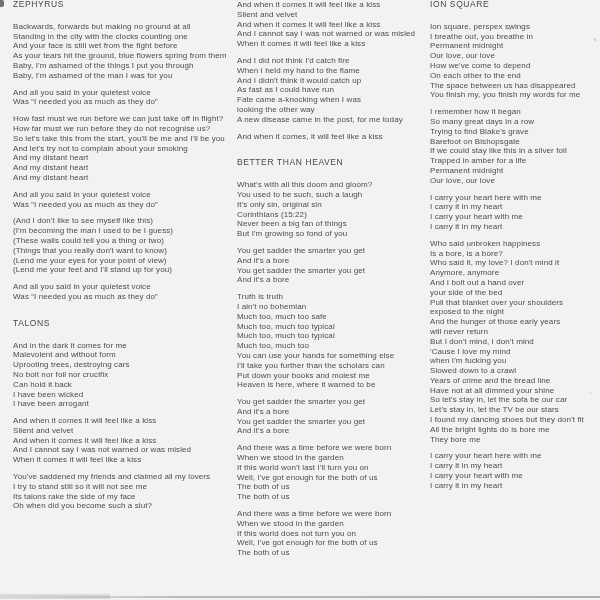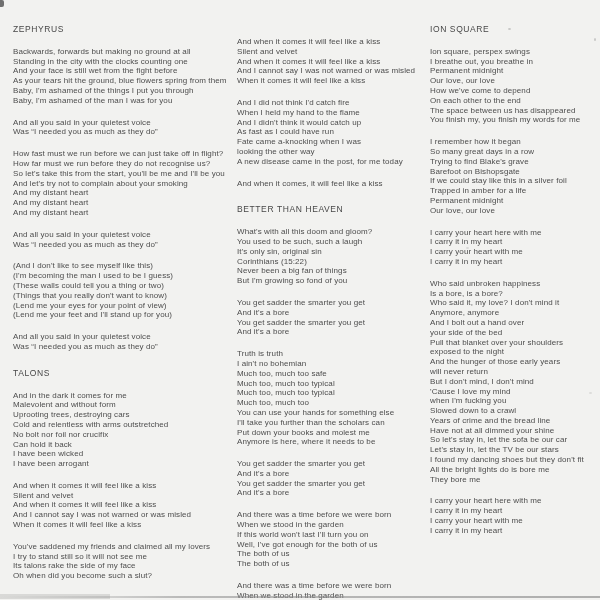--- a/index.html
+++ b/index.html
@@ -9,37 +9,37 @@
     background: #e9e9e7;
   }
   .page {
     position: relative;
     width: 600px; height: 600px;
     background: #f2f2f0;
     overflow: hidden;
   }
   .col {
     position: absolute;
-    top: 25px;
+    top: 0;
     color: #4d4d4d;
     font-size: 8px;
     line-height: 9.8px;
     letter-spacing: 0.1px;
   }
   .col-1 { left: 13px;  width: 215px; }
   .col-2 { left: 237px; width: 192px; }
   .col-3 { left: 430px; width: 168px; }
   .song-title {
     font-size: 8.5px;
     letter-spacing: 0.6px;
     margin: 17px 0 12px 0;
     color: #474747;
   }
   .col .song-title:first-child { margin-top: 0; }
-  .stanza { margin: 12px 0 7px 0; }
+  .stanza { margin: 0 0 7px 0; }
   .line { white-space: nowrap; }
   
   .corner-mark {
     position: absolute; left: 0; top: 0;
     width: 4px; height: 7px;
     background: #6f6f6f;
     border-radius: 0 2px 2px 0;
   }
   .bottom-shadow {
     position: absolute; left: 0; bottom: 2px;
@@ -99,21 +99,20 @@
       </div>
       <div class="stanza">
         <div class="line">And all you said in your quietest voice</div>
         <div class="line">Was “I needed you as much as they do”</div>
       </div>
       <div class="song-title">TALONS</div>
       <div class="stanza">
         <div class="line">And in the dark it comes for me</div>
         <div class="line">Malevolent and without form</div>
         <div class="line">Uprooting trees, destroying cars</div>
-        <div class="line">Cold and relentless with arms outstretched</div>
         <div class="line">No bolt nor foil nor crucifix</div>
         <div class="line">Can hold it back</div>
         <div class="line">I have been wicked</div>
         <div class="line">I have been arrogant</div>
       </div>
       <div class="stanza">
         <div class="line">And when it comes it will feel like a kiss</div>
         <div class="line">Silent and velvet</div>
         <div class="line">And when it comes it will feel like a kiss</div>
         <div class="line">And I cannot say I was not warned or was misled</div>
@@ -164,21 +163,21 @@
       <div class="stanza">
         <div class="line">Truth is truth</div>
         <div class="line">I ain't no bohemian</div>
         <div class="line">Much too, much too safe</div>
         <div class="line">Much too, much too typical</div>
         <div class="line">Much too, much too typical</div>
         <div class="line">Much too, much too</div>
         <div class="line">You can use your hands for something else</div>
         <div class="line">I'll take you further than the scholars can</div>
         <div class="line">Put down your books and molest me</div>
-        <div class="line">Anymore is here, where it needs to be</div>
+        <div class="line">Heaven is here, where it warned to be</div>
       </div>
       <div class="stanza">
         <div class="line">You get sadder the smarter you get</div>
         <div class="line">And it's a bore</div>
         <div class="line">You get sadder the smarter you get</div>
         <div class="line">And it's a bore</div>
       </div>
       <div class="stanza">
         <div class="line">And there was a time before we were born</div>
         <div class="line">When we stood in the garden</div>

